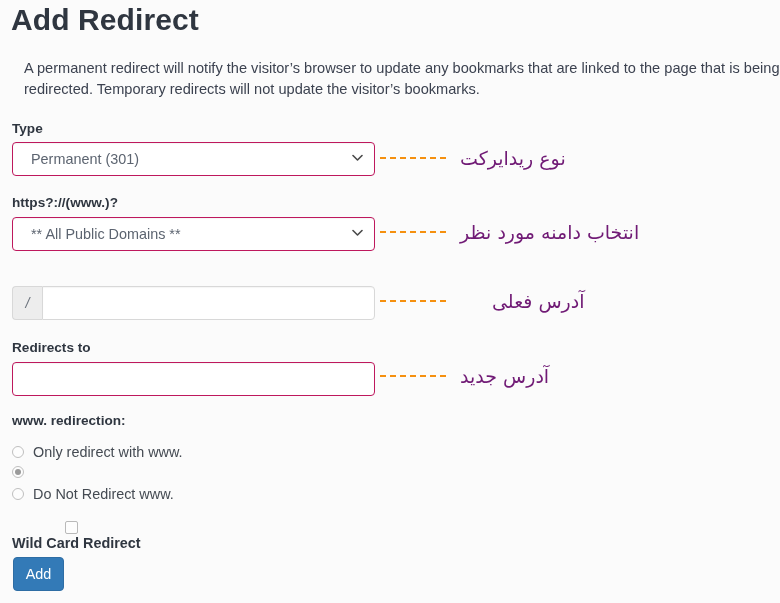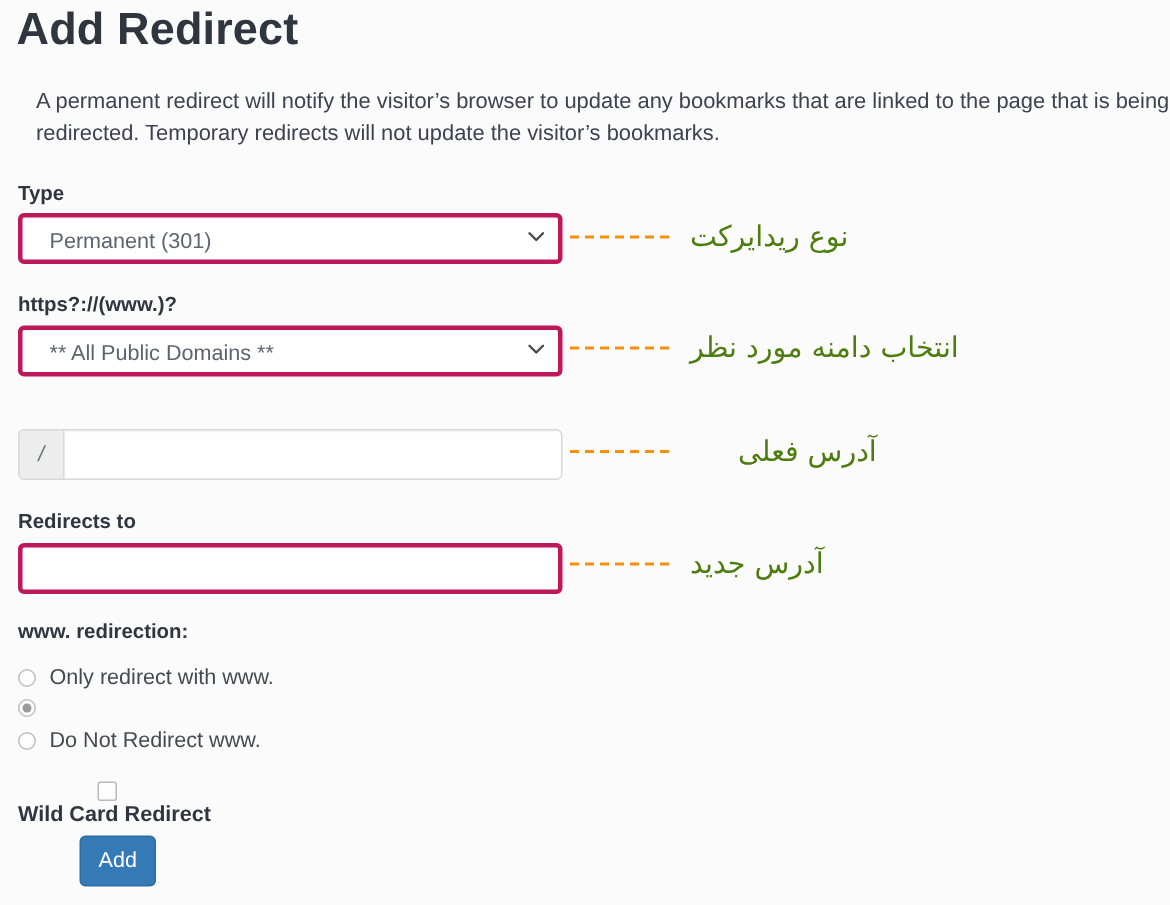--- a/index.html
+++ b/index.html
@@ -58,21 +58,21 @@
     line-height: 18px;
     white-space: nowrap;
   }
 
   .form-control {
     position: absolute;
     left: 12px;
     width: 363px;
     height: 34px;
     box-sizing: border-box;
-    border: 3px solid #be185d;
+    border: 1px solid #be185d;
     border-radius: 4px;
     background: #ffffff;
     font-family: "Liberation Sans", sans-serif;
     font-size: 14.4px;
     color: #5c6470;
     padding: 0 26px 0 18px;
     line-height: 32px;
     box-shadow: inset 0 1px 1px rgba(0,0,0,0.045);
     outline: none;
     appearance: none;
@@ -215,35 +215,34 @@
     height: 34px;
     background: #337ab7;
     border: 1px solid #2e6da4;
     border-radius: 4px;
     color: #ffffff;
     font-family: "Liberation Sans", sans-serif;
     font-size: 14.4px;
     line-height: 20px;
     cursor: pointer;
     padding: 0;
-    margin-left: 40px;
   }
 
   
   .annot {
     position: absolute;
     height: 26px;
     display: flex;
     align-items: center;
     direction: rtl;
   }
   .annot-text {
     font-family: "DejaVu Sans", sans-serif;
     font-size: 19px;
-    color: #4d7c0f;
+    color: #701a75;
     line-height: 26px;
     white-space: nowrap;
     direction: rtl;
     unicode-bidi: embed;
   }
   .annot-dash {
     width: 66px;
     height: 0;
     border-top: 2px dashed #F5900F;
     margin-right: 14px;

